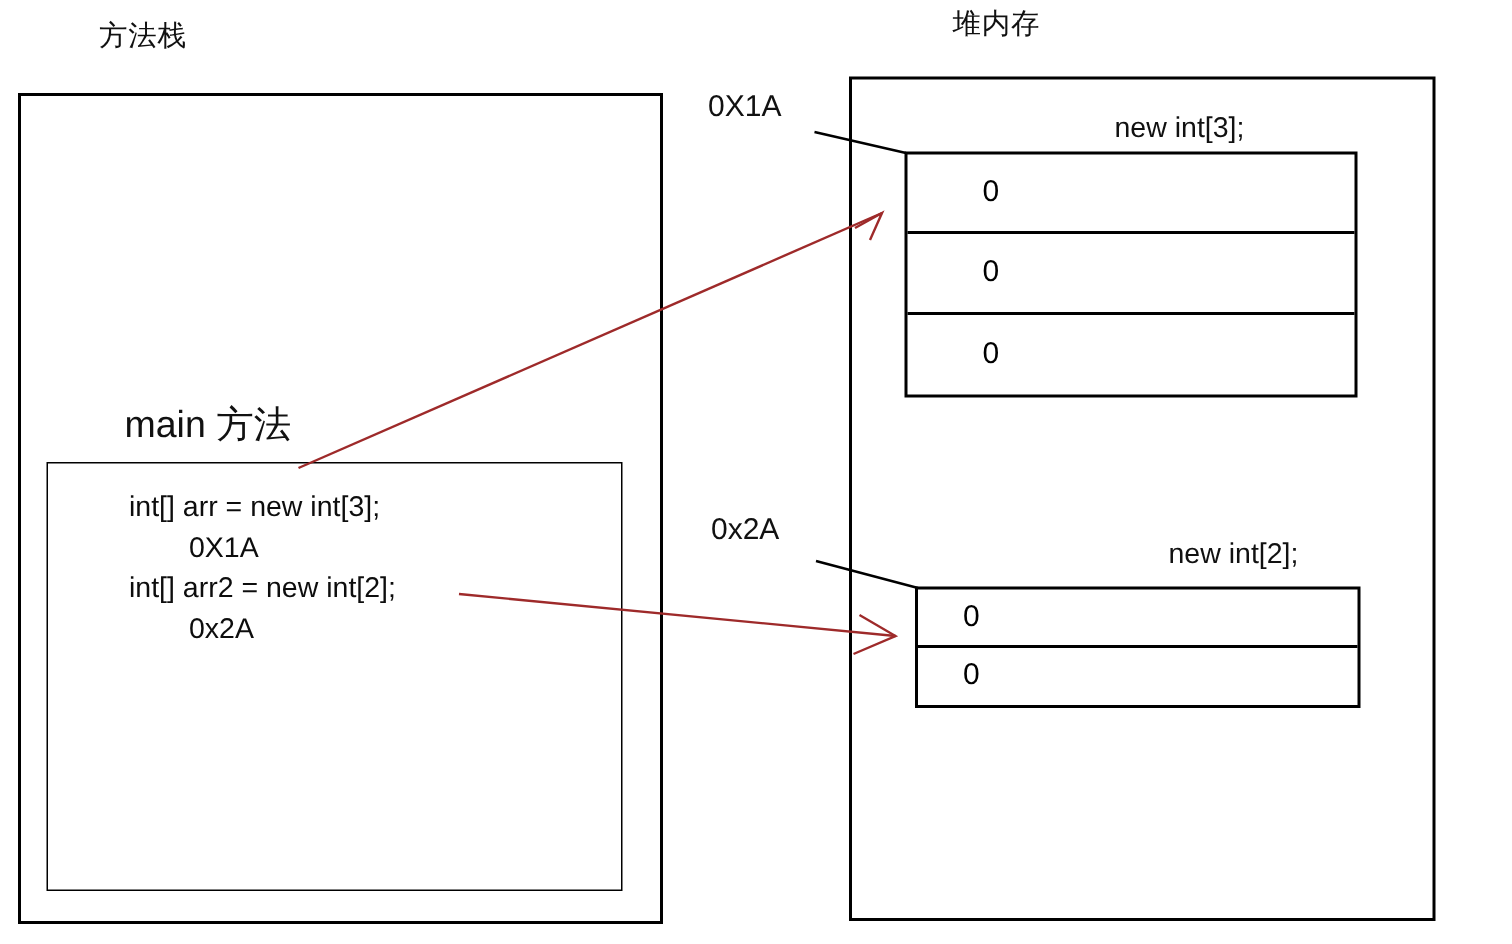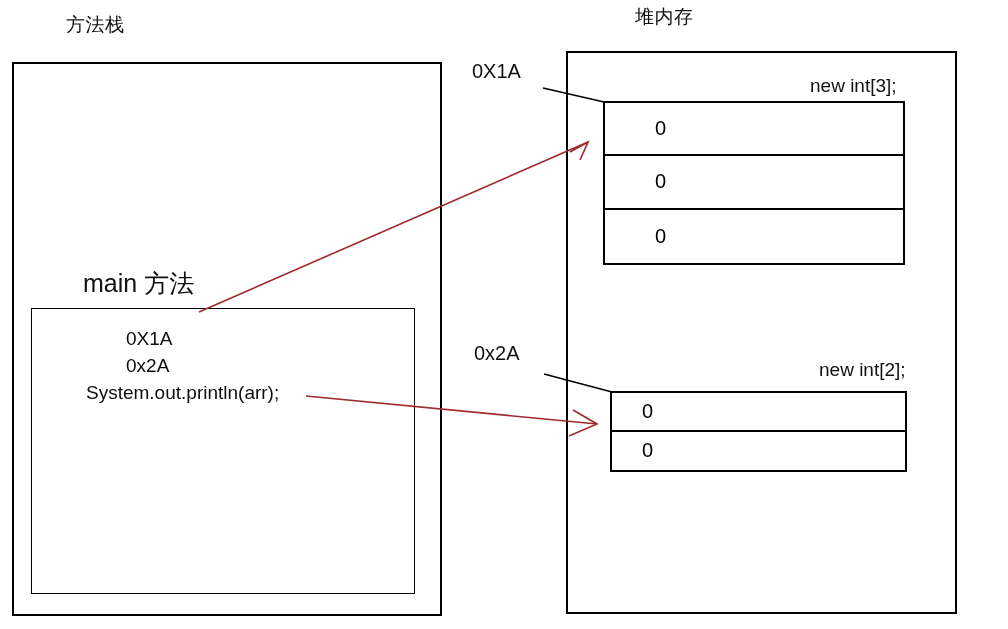--- a/index.html
+++ b/index.html
@@ -77,22 +77,22 @@
     color: #0d0d0d;
   }
   .code-line.indent { padding-left: 40px; }
   .code-line.gap    { height: 27px; }
 
   
   #addr1 { left: 472px; top: 60px;  font-size: 20px; }
   #addr2 { left: 474px; top: 342px; font-size: 20px; }
 
   
-  #newint1 { left: 810px; top: 75px;  font-size: 19px; }
-  #newint2 { left: 819px; top: 359px; font-size: 19px; }
+  #newint1 { left: 743px; top: 75px;  font-size: 19px; }
+  #newint2 { left: 779px; top: 359px; font-size: 19px; }
 
   
   #stack-caption { left: 66px;  top: 14px; text-align: center; }
   #heap-caption  { left: 635px; top: 6px;  }
   #main-caption  { left: 83px;  top: 269px; font-size: 25px; }
 
   
   #overlay {
     position: absolute;
     left: 0; top: 0;
@@ -111,23 +111,24 @@
 
   <div class="frame" id="stack-frame"></div>
 
   <div class="frame" id="heap-frame"></div>
 
   <div class="label" id="main-caption">main 方法</div>
 
   <div class="frame" id="main-frame"></div>
 
   <div id="code-block">
+    <div class="code-line">int[] arr = new int[3];</div>
     <div class="code-line indent">0X1A</div>
+    <div class="code-line">int[] arr2 = new int[2];</div>
     <div class="code-line indent">0x2A</div>
-    <div class="code-line">System.out.println(arr);</div>
     <div class="code-line gap"></div>
   </div>
 
   <div class="label" id="addr1">0X1A</div>
 
   <div class="label" id="addr2">0x2A</div>
 
   <div class="label" id="newint1">new int[3];</div>
 
   <div class="label" id="newint2">new int[2];</div>

